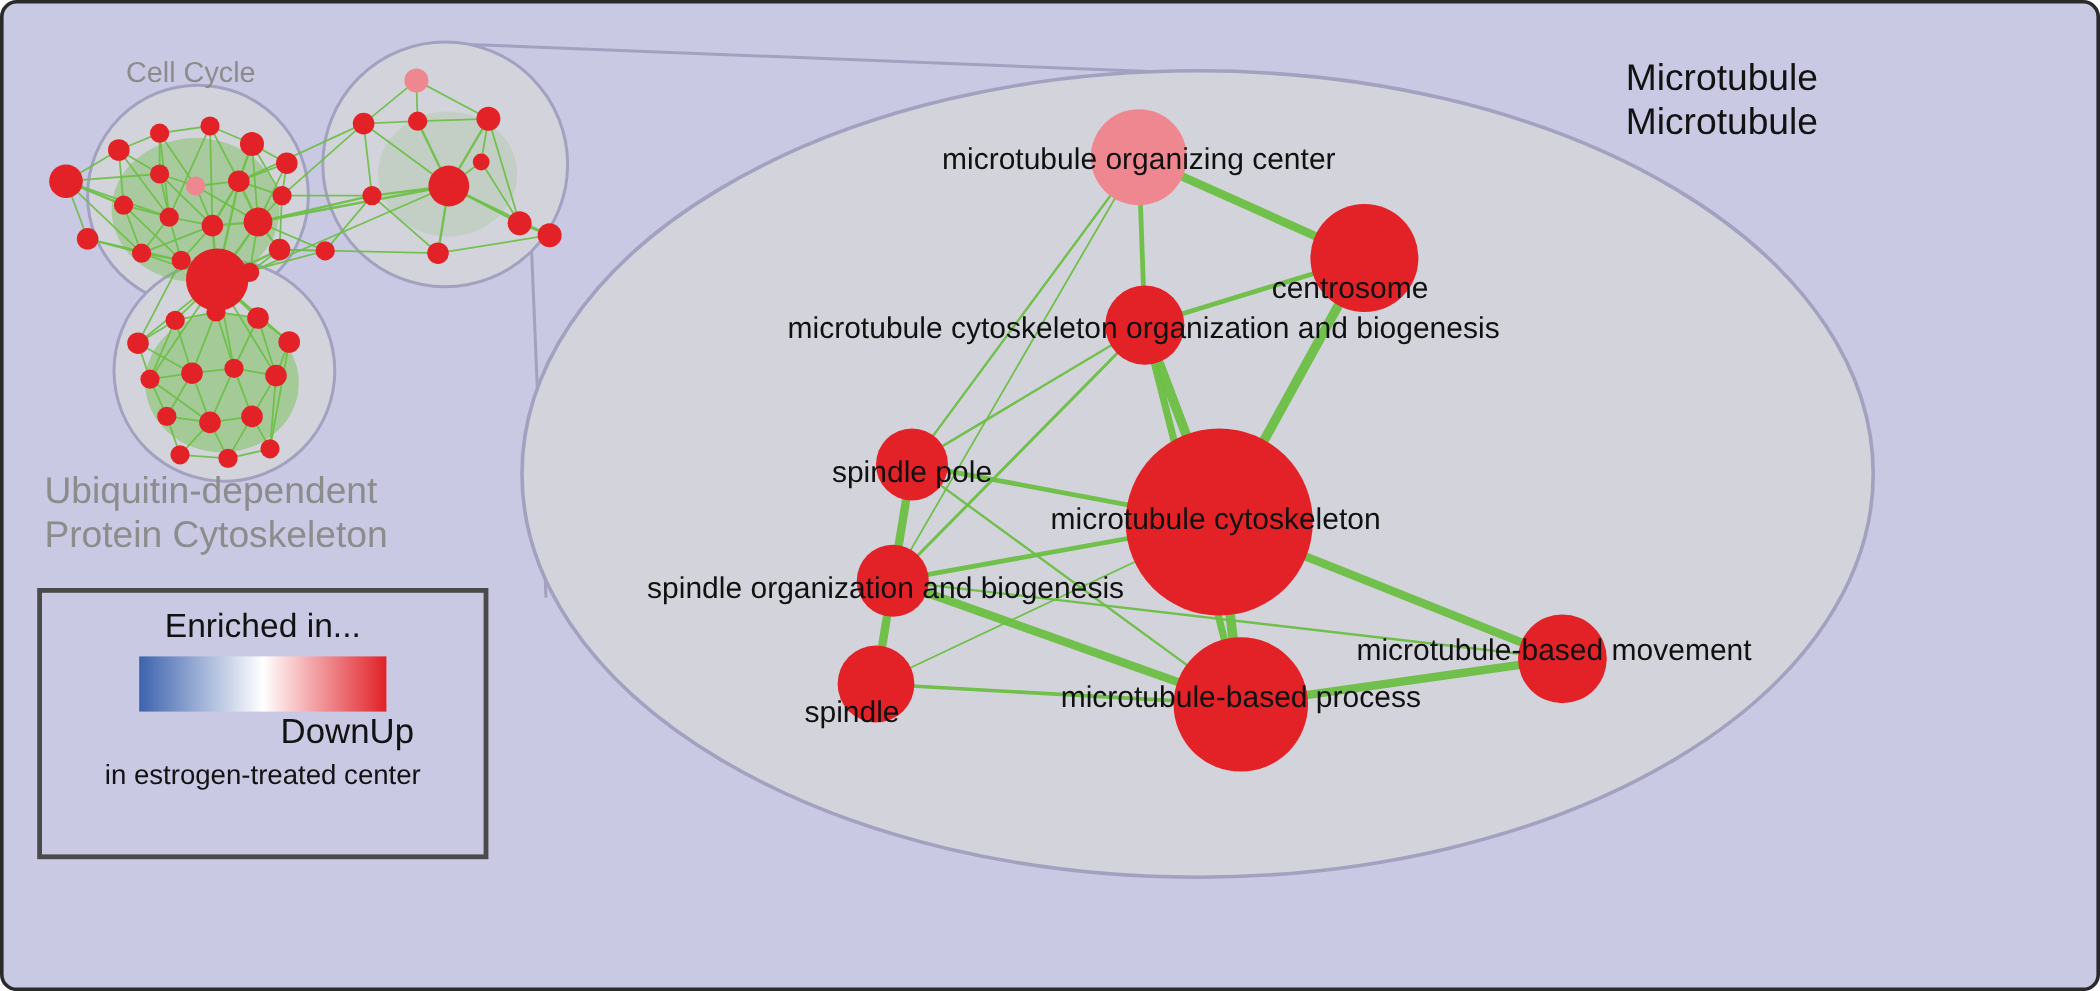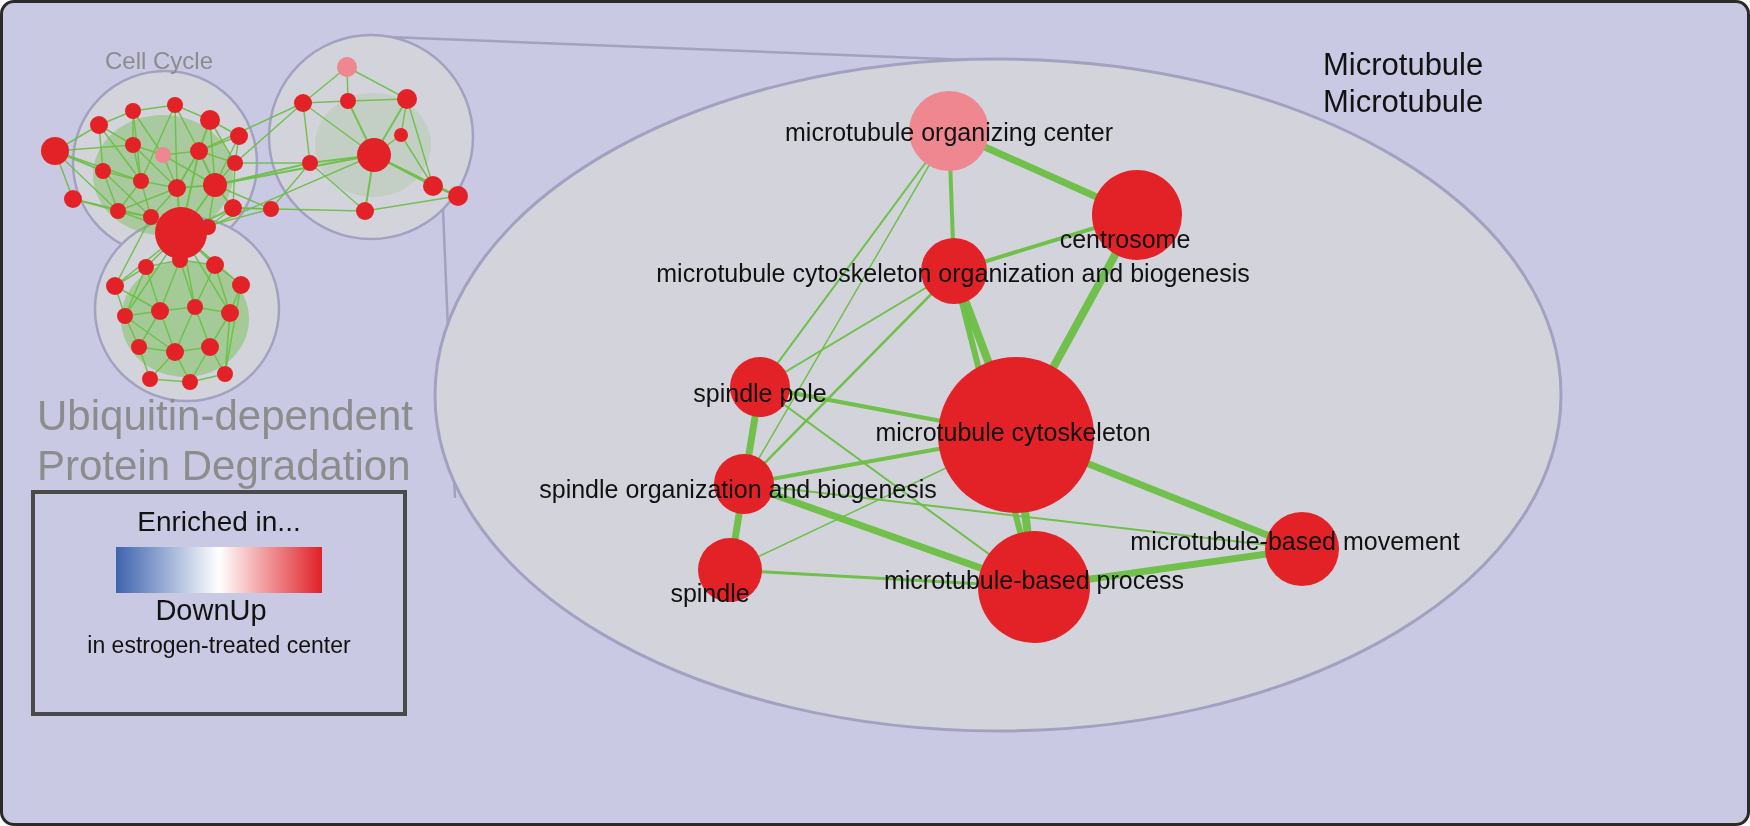--- a/index.html
+++ b/index.html
@@ -5,29 +5,29 @@
   html,body{margin:0;padding:0;background:#ffffff;}
   #app{
     position:relative;width:1750px;height:826px;box-sizing:border-box;
     background:#c9c9e4;border:3px solid #2a2a2a;border-radius:14px;overflow:hidden;
     font-family:"Liberation Sans",sans-serif;
   }
   #scene{position:absolute;left:0;top:0;}
   svg text{font-family:"Liberation Sans",sans-serif;}
   .label{position:absolute;color:#8c8c8c;}
   .cell-cycle{left:102px;top:44px;font-size:24px;}
-  .ubiquitin{left:34px;top:388px;font-size:42px;line-height:1.18;}
-  .mt-title{left:1320px;top:44px;width:250px;text-align:left;color:#121212;font-size:31px;line-height:1.18;}
+  .ubiquitin{left:34px;top:388px;font-size:31px;line-height:1.18;}
+  .mt-title{left:1262px;top:44px;width:250px;text-align:right;color:#121212;font-size:31px;line-height:1.18;}
   .legend{
     position:absolute;left:28px;top:487px;width:376px;height:226px;box-sizing:border-box;
     border:4px solid #4a4a4a;text-align:center;color:#121212;background:transparent;
   }
   .legend-title{font-size:28px;margin-top:12px;}
   .legend-gradient{width:206px;height:46px;margin:9px auto 0;}
-  .legend-ends{display:flex;justify-content:center;padding:1px 58px 0 42px;font-size:29px;}
+  .legend-ends{display:flex;justify-content:flex-end;padding:1px 58px 0 42px;font-size:29px;}
   .legend-caption{font-size:23px;margin-top:4px;line-height:1.25;}
 </style>
 </head>
 <body>
 
 <div id="app">
   <svg id="scene" width="1750" height="826" viewBox="0 0 1750 826">
       <line x1="386" y1="34" x2="966" y2="57" stroke="#a2a2c0" stroke-width="2.5"></line>
       <line x1="440" y1="206" x2="452" y2="495" stroke="#a2a2c0" stroke-width="2.5"></line>
       <ellipse cx="995" cy="392" rx="563" ry="336" fill="#d3d3dc" stroke="#a2a2c0" stroke-width="3"></ellipse>
@@ -255,21 +255,21 @@
       <text x="735" y="495" text-anchor="middle" font-size="25" fill="#111111">spindle organization and biogenesis</text>
       <text x="1292" y="547" text-anchor="middle" font-size="25" fill="#111111">microtubule-based movement</text>
       <text x="1031" y="586" text-anchor="middle" font-size="25" fill="#111111">microtubule-based process</text>
       <text x="707" y="599" text-anchor="middle" font-size="25" fill="#111111">spindle</text>
     </svg>
 
   <div class="label cell-cycle">Cell Cycle</div>
 
   <div class="label ubiquitin">
     <div>Ubiquitin-dependent</div>
-    <div>Protein Degradation</div>
+    <div>Protein Cytoskeleton</div>
   </div>
 
   <div class="mt-title label">
     <div>Microtubule</div>
     <div>Microtubule</div>
   </div>
 
   <div class="legend">
     <div class="legend-title">Enriched in...</div>
     <div class="legend-gradient" style="background: linear-gradient(90deg, rgb(61, 99, 174) 0%, rgb(255, 255, 255) 50%, rgb(224, 33, 39) 100%);"></div>

